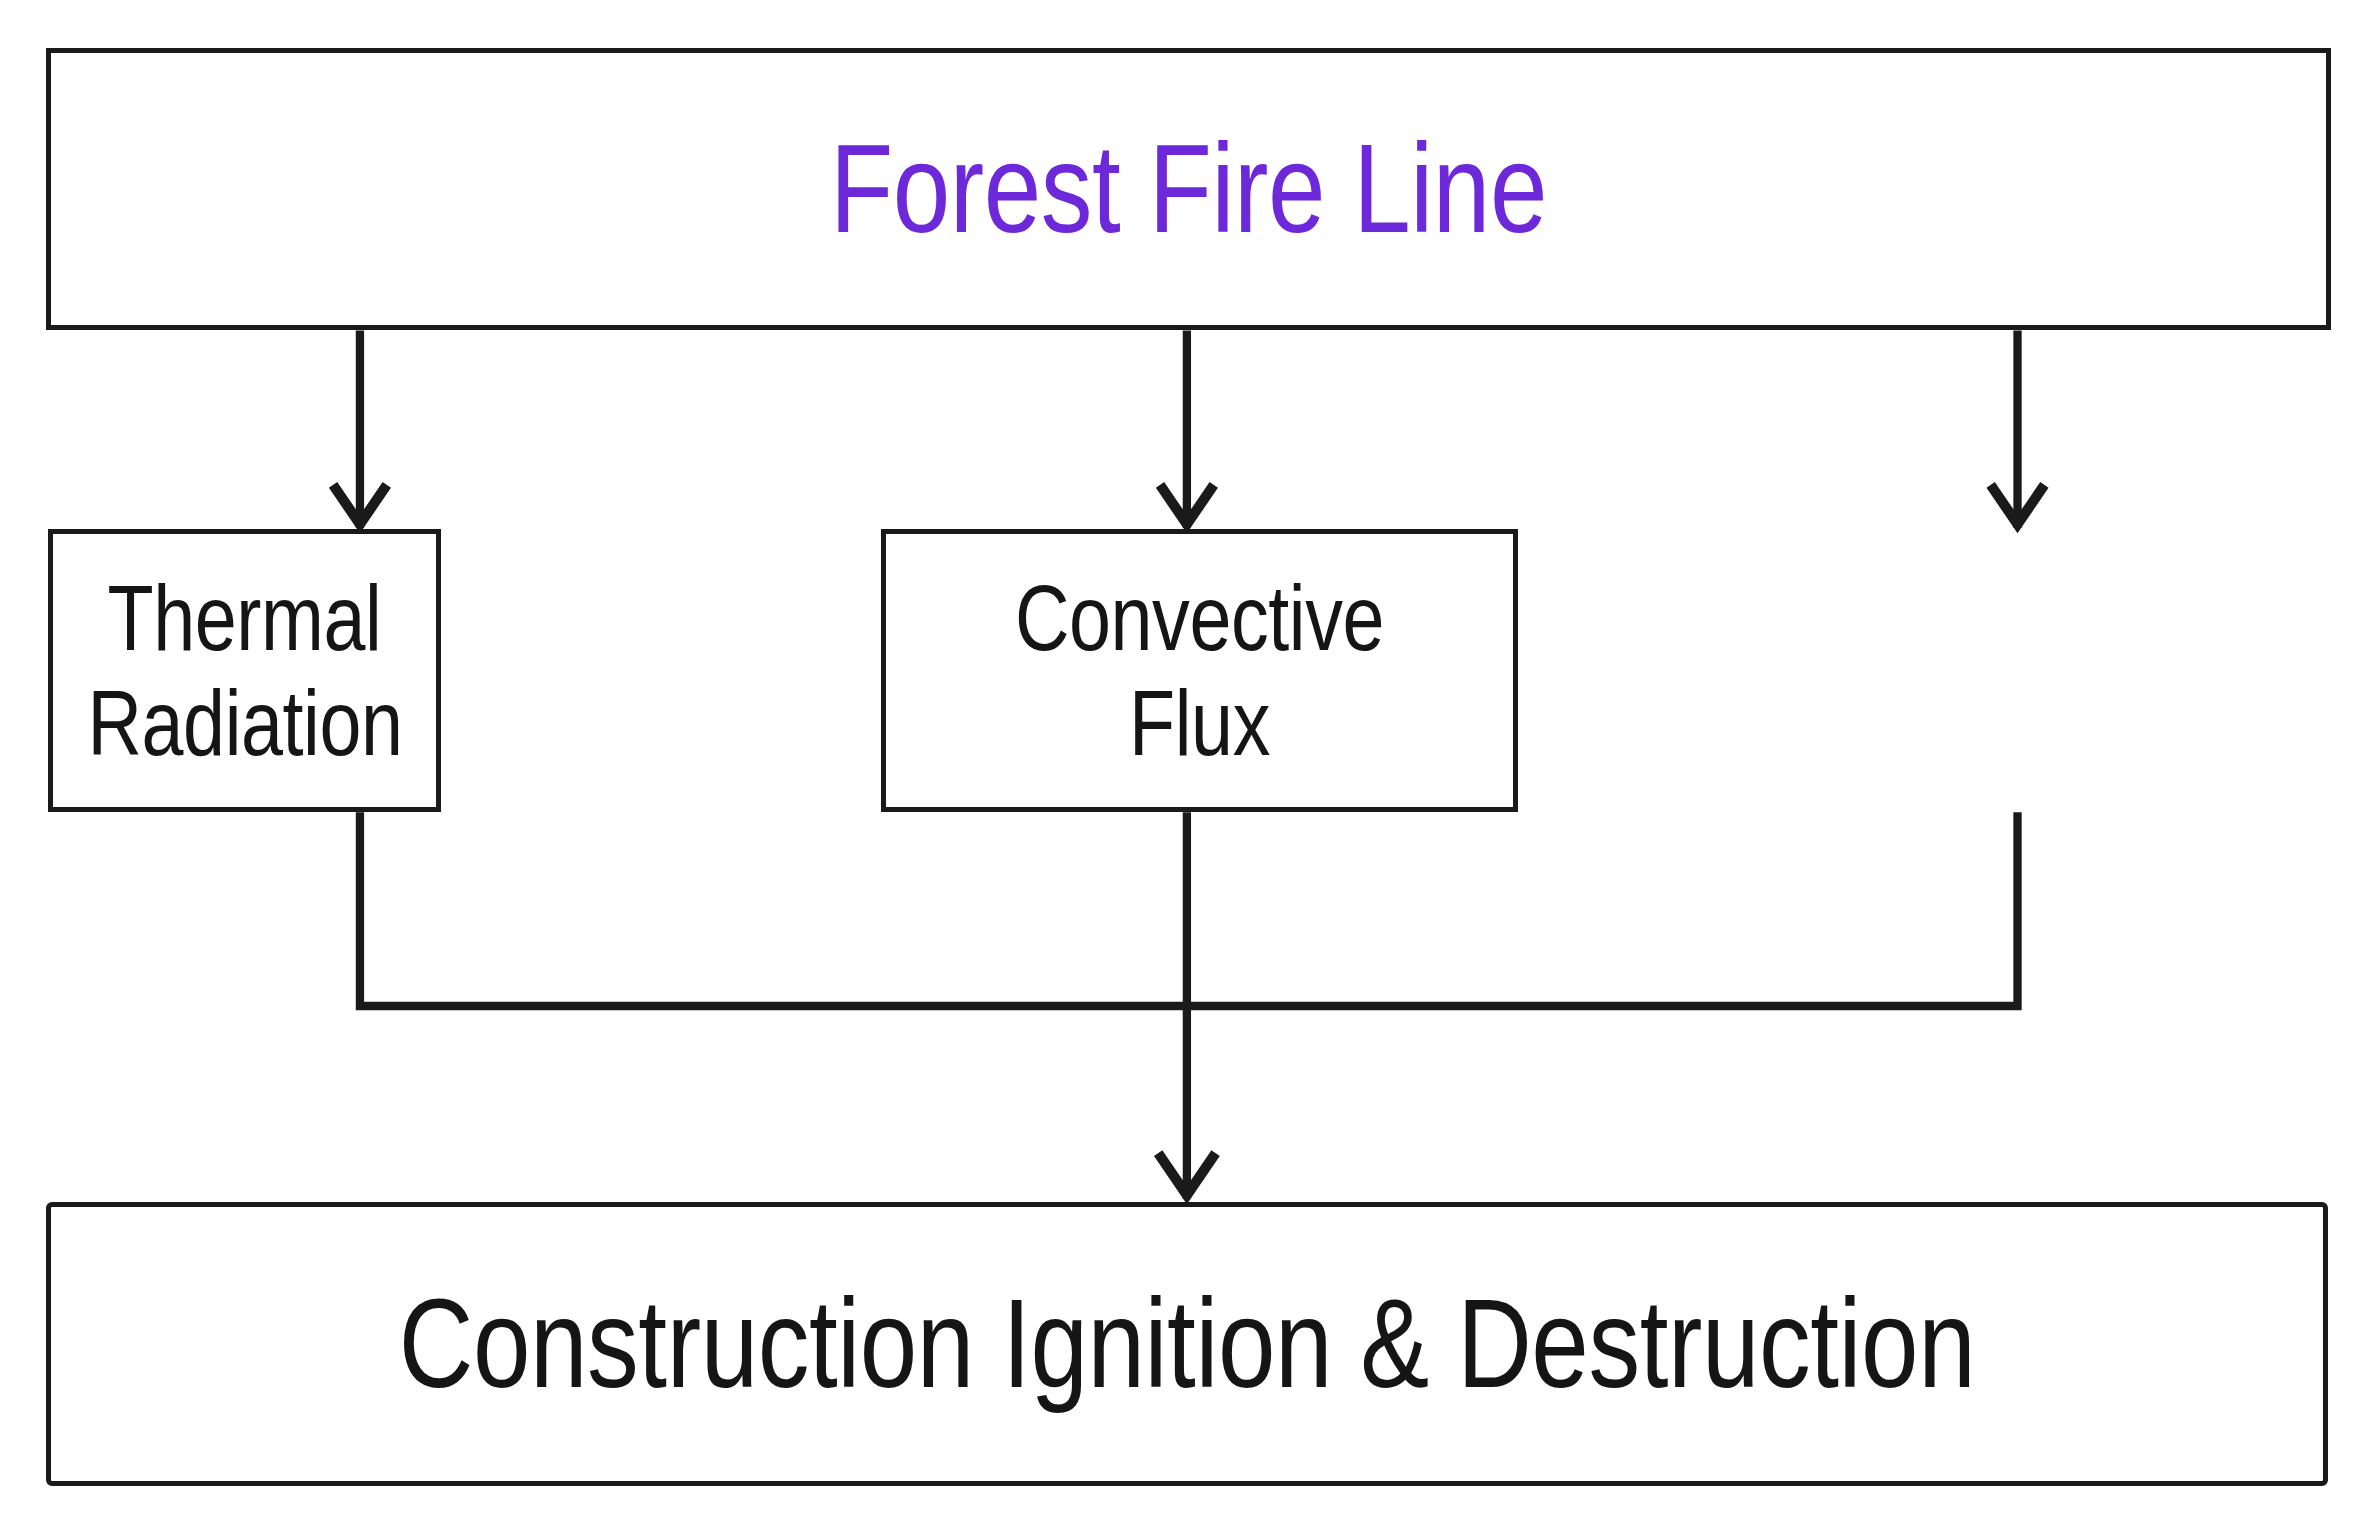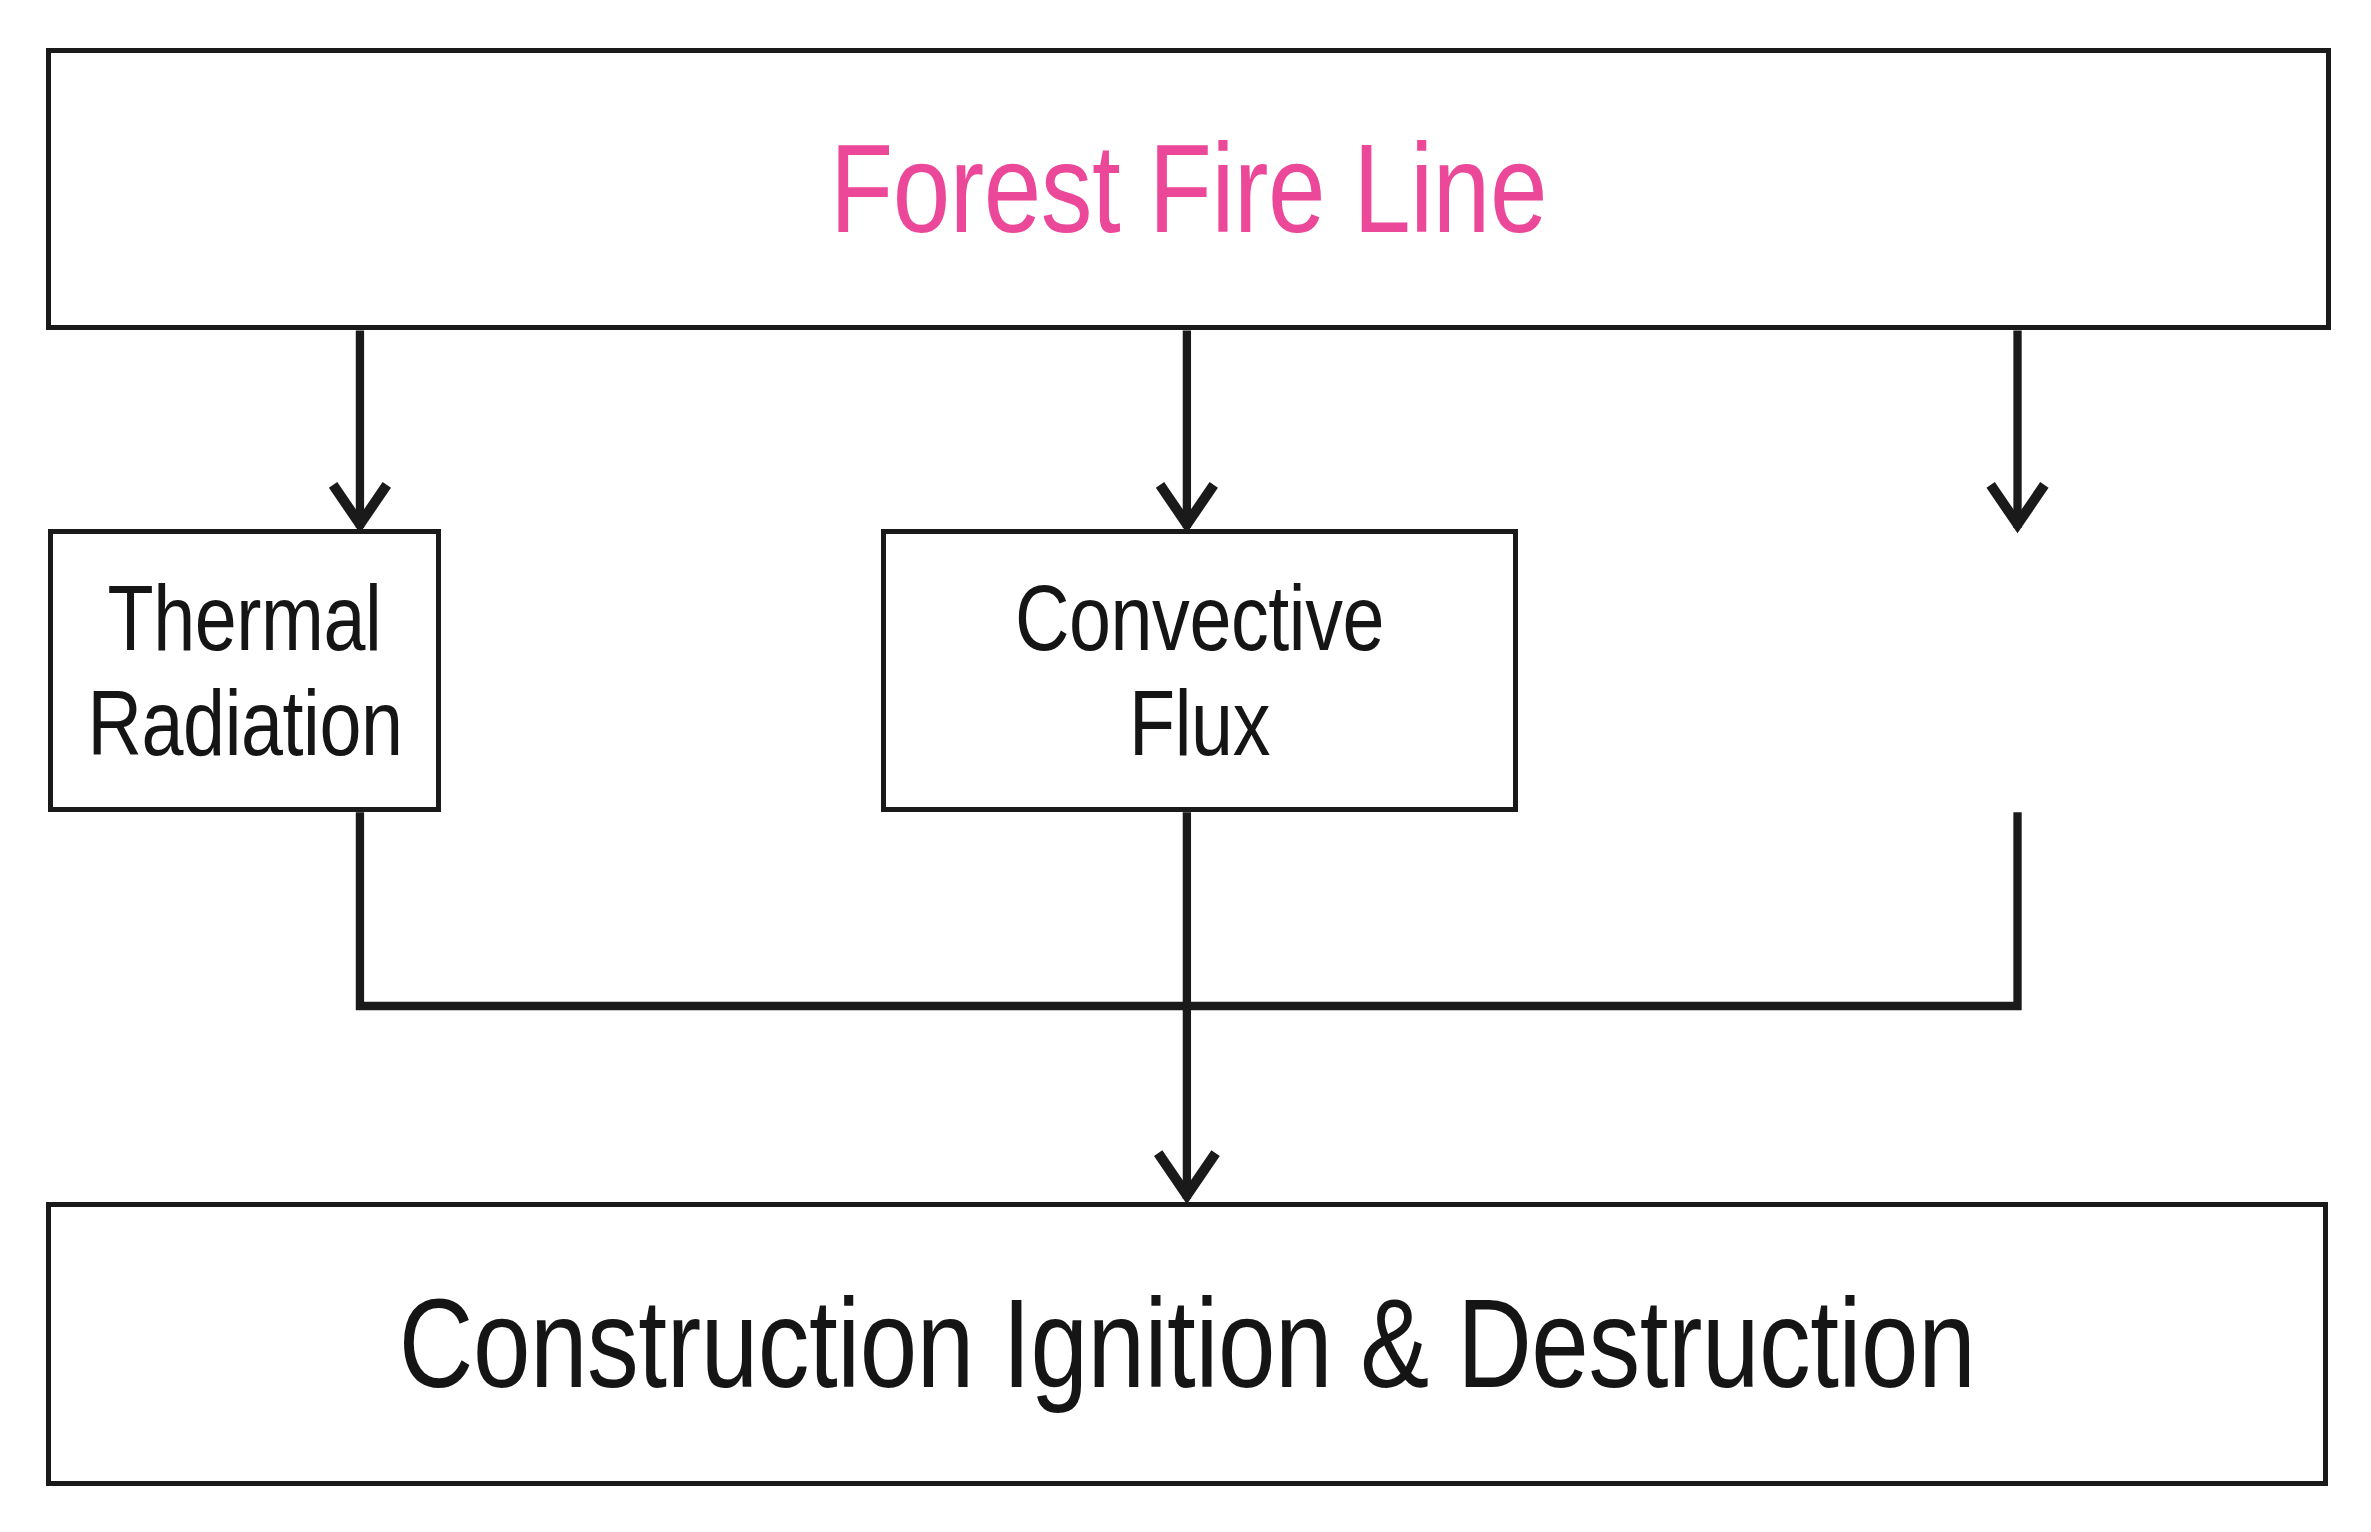--- a/index.html
+++ b/index.html
@@ -59,20 +59,21 @@
   }
   #node-firebrands {
     left: 1721px; top: 529px;
     width: 602px; height: 283px;
     font-size: 92px;
   }
   #node-outcome {
     left: 46px;  top: 1202px;
     width: 2282px; height: 284px;
     font-size: 126px;
+    border-radius: 6px;
   }
 
   
   #connectors {
     position: absolute;
     left: 0; top: 0;
     width: 2371px;
     height: 1533px;
     pointer-events: none;
   }
@@ -86,21 +87,21 @@
   #connectors .head {
     stroke-width: 11;
     stroke-linecap: square;
   }
 </style>
 </head>
 <body>
 
 <div id="stage" style="background: rgb(255, 255, 255);">
 
-  <div class="node" id="node-source" style="border-color: rgb(26, 26, 26); color: #ec4899;">
+  <div class="node" id="node-source" style="border-color: rgb(26, 26, 26); color: #6d28d9;">
     <span class="label">Forest Fire Line</span>
   </div>
 
   <div class="node" id="node-thermal" style="border-color: rgb(26, 26, 26); color: rgb(21, 21, 21); justify-content: center;">
     <span class="label">Thermal
 Radiation</span>
   </div>
 
   <div class="node" id="node-convective" style="border-color: rgb(26, 26, 26); color: rgb(21, 21, 21);">
     <span class="label">Convective

